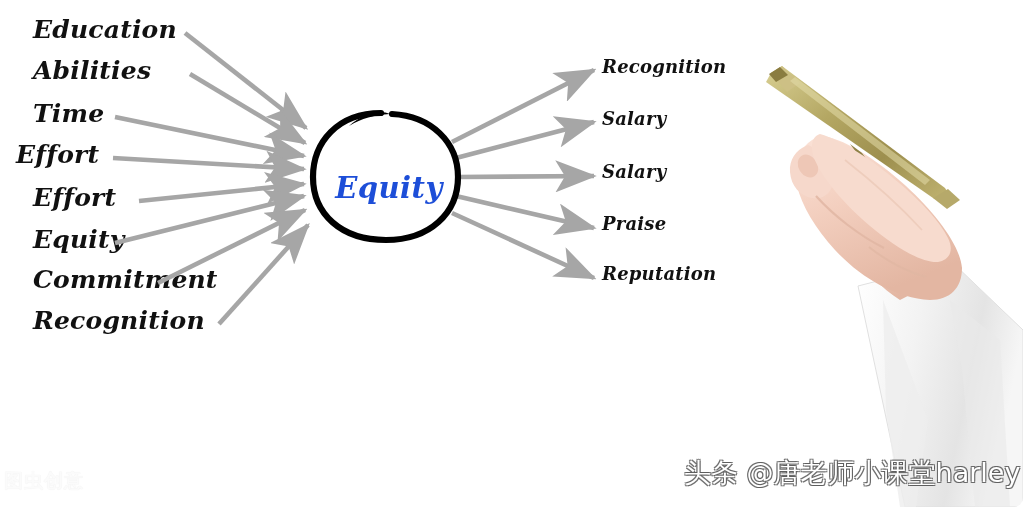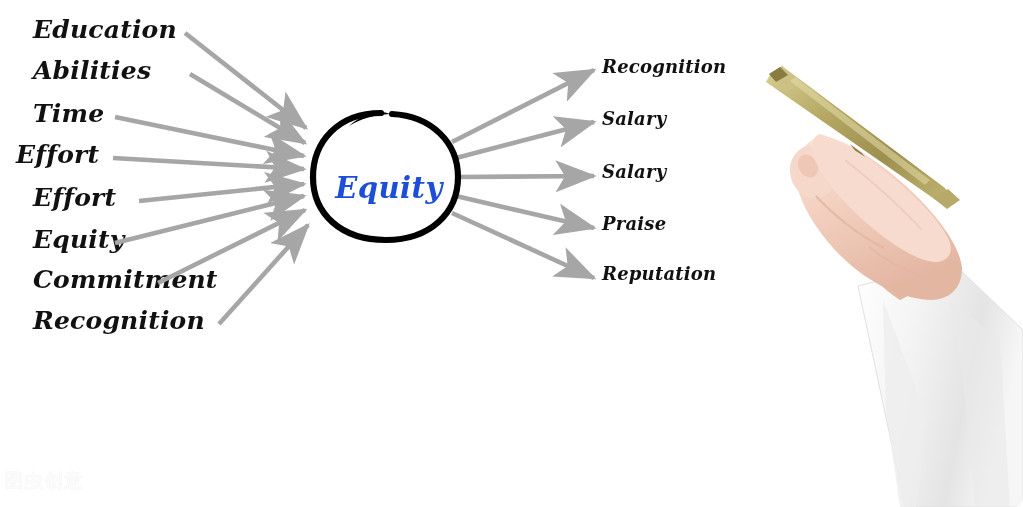--- a/index.html
+++ b/index.html
@@ -198,15 +198,16 @@
   <div>
     <div class="node-label right-label" style="left:602px;top:58px">Recognition</div>
     <div class="node-label right-label" style="left:602px;top:110px">Salary</div>
     <div class="node-label right-label" style="left:602px;top:163px">Salary</div>
     <div class="node-label right-label" style="left:602px;top:215px">Praise</div>
     <div class="node-label right-label" style="left:602px;top:265px">Reputation</div>
   </div>
 
   <div class="center-label">Equity</div>
 
+  <div class="wm-main">头条 @唐老师小课堂harley</div>
   <div class="wm-corner">图虫创意</div>
 
 </div>
 
 </body></html>

